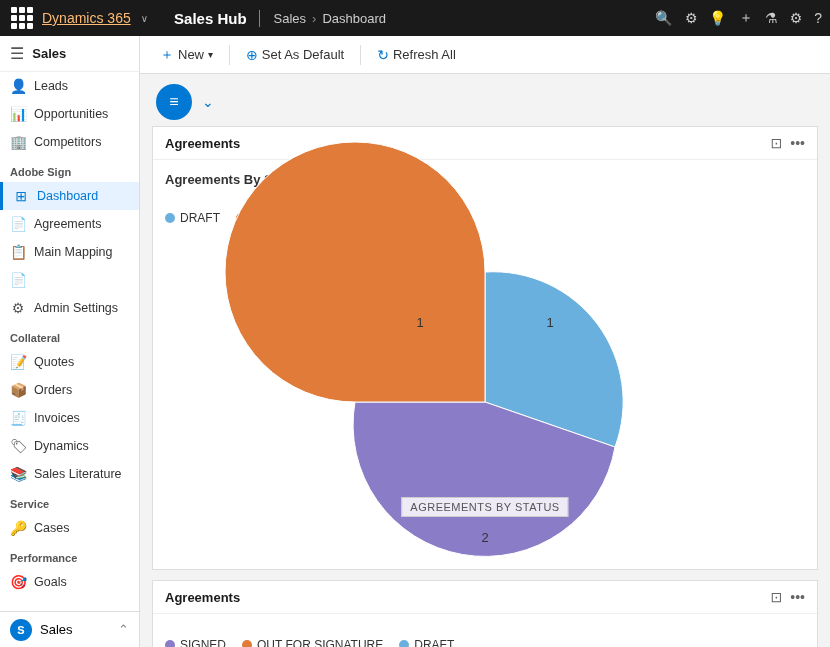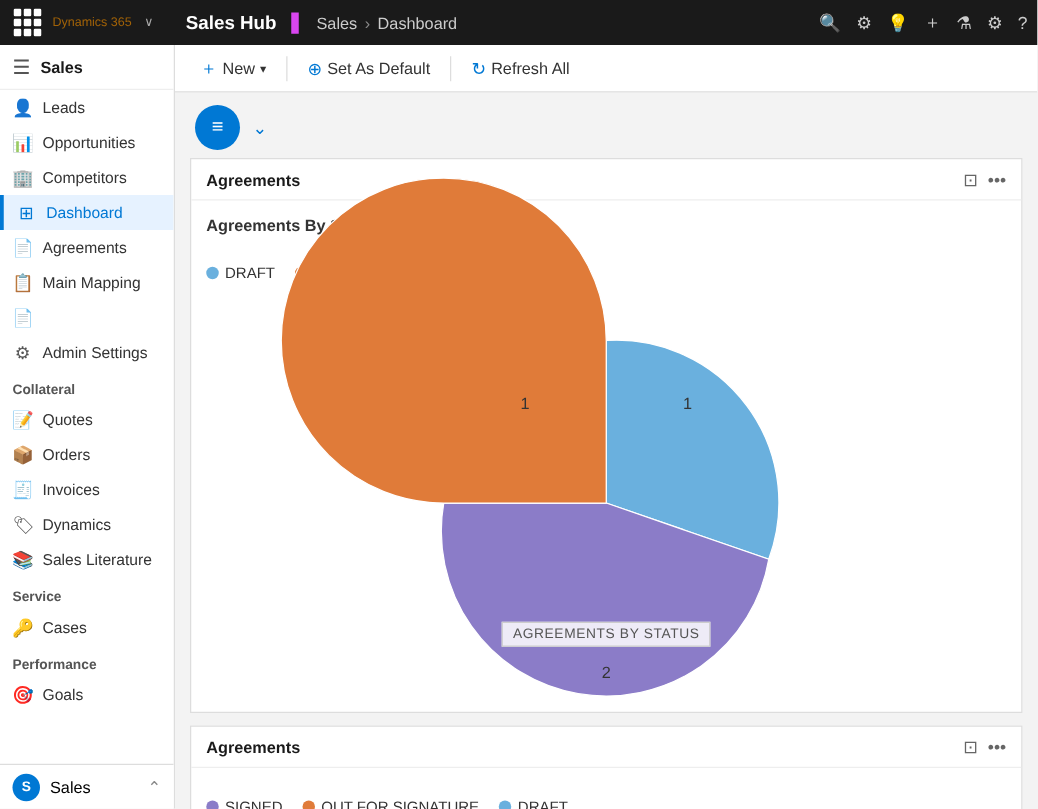--- a/index.html
+++ b/index.html
@@ -19,23 +19,23 @@
     .top-bar-waffle {
       width: 28px; height: 28px;
       display: flex; align-items: center; justify-content: center;
       cursor: pointer;
     }
     .waffle-grid {
       display: grid; grid-template-columns: repeat(3,6px); grid-template-rows: repeat(3,6px);
       gap: 2px;
     }
     .waffle-dot { width: 6px; height: 6px; background: white; border-radius: 1px; }
-    .top-bar-brand { font-size: 10px; font-weight: 400; color: #a16207; margin-right: 4px; }
+    .top-bar-brand { font-size: 14px; font-weight: 400; color: #fdba74; margin-right: 4px; text-decoration: underline; }
     .top-bar-chevron { color: #aaa; font-size: 10px; margin-right: 8px; }
-    .top-bar-app { font-size: 15px; font-weight: 600; color: white; padding: 0 12px; border-right: 6px solid #d946ef; margin-right: 8px; }
+    .top-bar-app { font-size: 15px; font-weight: 600; color: white; padding: 0 12px; border-right: 1px solid #d946ef; margin-right: 8px; }
     .top-bar-breadcrumb { display: flex; align-items: center; gap: 6px; color: #ccc; font-size: 13px; }
     .top-bar-breadcrumb .sep { color: #888; }
     .top-bar-spacer { flex: 1; }
     .top-bar-icons { display: flex; align-items: center; gap: 12px; color: #ccc; }
     .top-bar-icon { cursor: pointer; font-size: 14px; }
 
     
     .layout { display: flex; height: calc(647px - 36px); }
 
     
@@ -245,20 +245,21 @@
           <span class="sidebar-icon">📊</span>
           <span class="sidebar-item-label">Opportunities</span>
         </div>
         <div class="sidebar-item">
           <span class="sidebar-icon">🏢</span>
           <span class="sidebar-item-label">Competitors</span>
         </div>
       </div>
 
       <div>
+        <div class="sidebar-section-label">Adobe Sign</div>
         <div class="sidebar-item active">
           <span class="sidebar-icon">⊞</span>
           <span class="sidebar-item-label">Dashboard</span>
         </div>
         <div class="sidebar-item">
           <span class="sidebar-icon">📄</span>
           <span class="sidebar-item-label">Agreements</span>
         </div>
         <div class="sidebar-item">
           <span class="sidebar-icon">📋</span>

